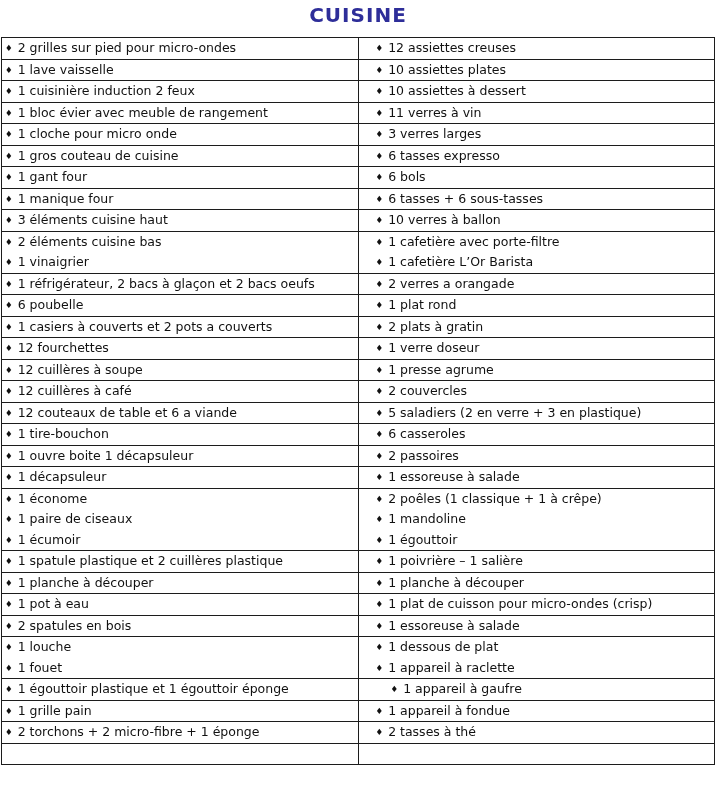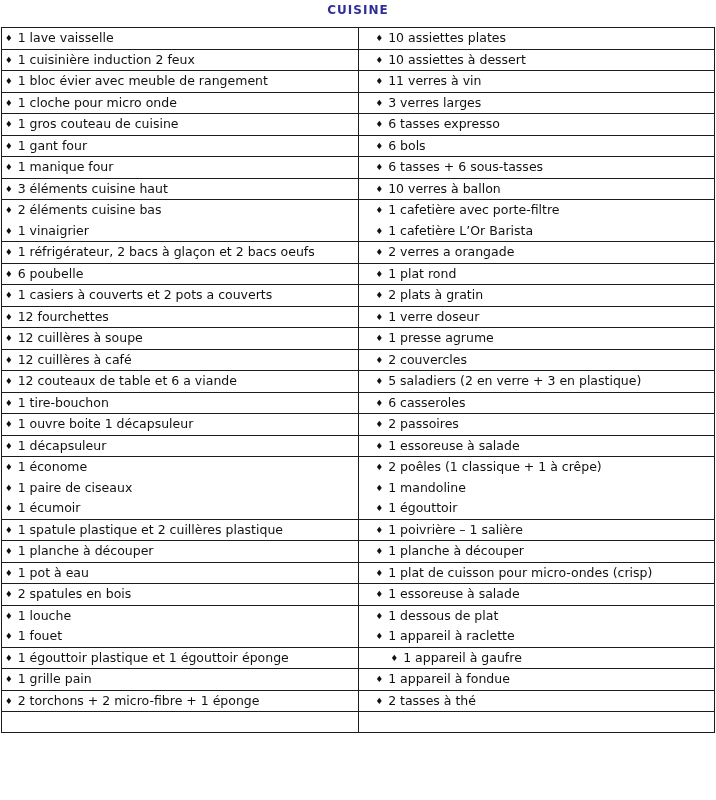--- a/index.html
+++ b/index.html
@@ -11,21 +11,21 @@
     color: #111111;
   }
   .page {
     width: 716px; height: 800px;
     overflow: hidden;
     background: #ffffff;
   }
   .page-title {
     margin: 3px 0 10px 0;
     text-align: center;
-    font-size: 12px;
+    font-size: 20px;
     font-weight: bold;
     letter-spacing: 1px;
     color: #2e2e99;
   }
   table.inventory {
     width: 714px;
     margin-left: 1px;
     border-collapse: collapse;
     table-layout: fixed;
   }
@@ -54,20 +54,28 @@
 </style>
 </head>
 <body>
 
 <div class="page">
   <h1 class="page-title" style="color: rgb(46, 46, 153);">CUISINE</h1>
   <table class="inventory">
     <tbody>
         <tr>
           <td class="cell left" style="border-color: rgb(28, 28, 28);">
+            <div class="cell-line"><span class="bullet">♦</span><span>2 grilles sur pied pour micro-ondes</span></div>
+          </td>
+          <td class="cell right" style="border-color: rgb(28, 28, 28);">
+            <div class="cell-line"><span class="bullet">♦</span><span>12 assiettes creuses</span></div>
+          </td>
+        </tr>
+        <tr>
+          <td class="cell left" style="border-color: rgb(28, 28, 28);">
             <div class="cell-line"><span class="bullet">♦</span><span>1 lave vaisselle</span></div>
           </td>
           <td class="cell right" style="border-color: rgb(28, 28, 28);">
             <div class="cell-line"><span class="bullet">♦</span><span>10 assiettes plates</span></div>
           </td>
         </tr>
         <tr>
           <td class="cell left" style="border-color: rgb(28, 28, 28);">
             <div class="cell-line"><span class="bullet">♦</span><span>1 cuisinière induction 2 feux</span></div>
           </td>

